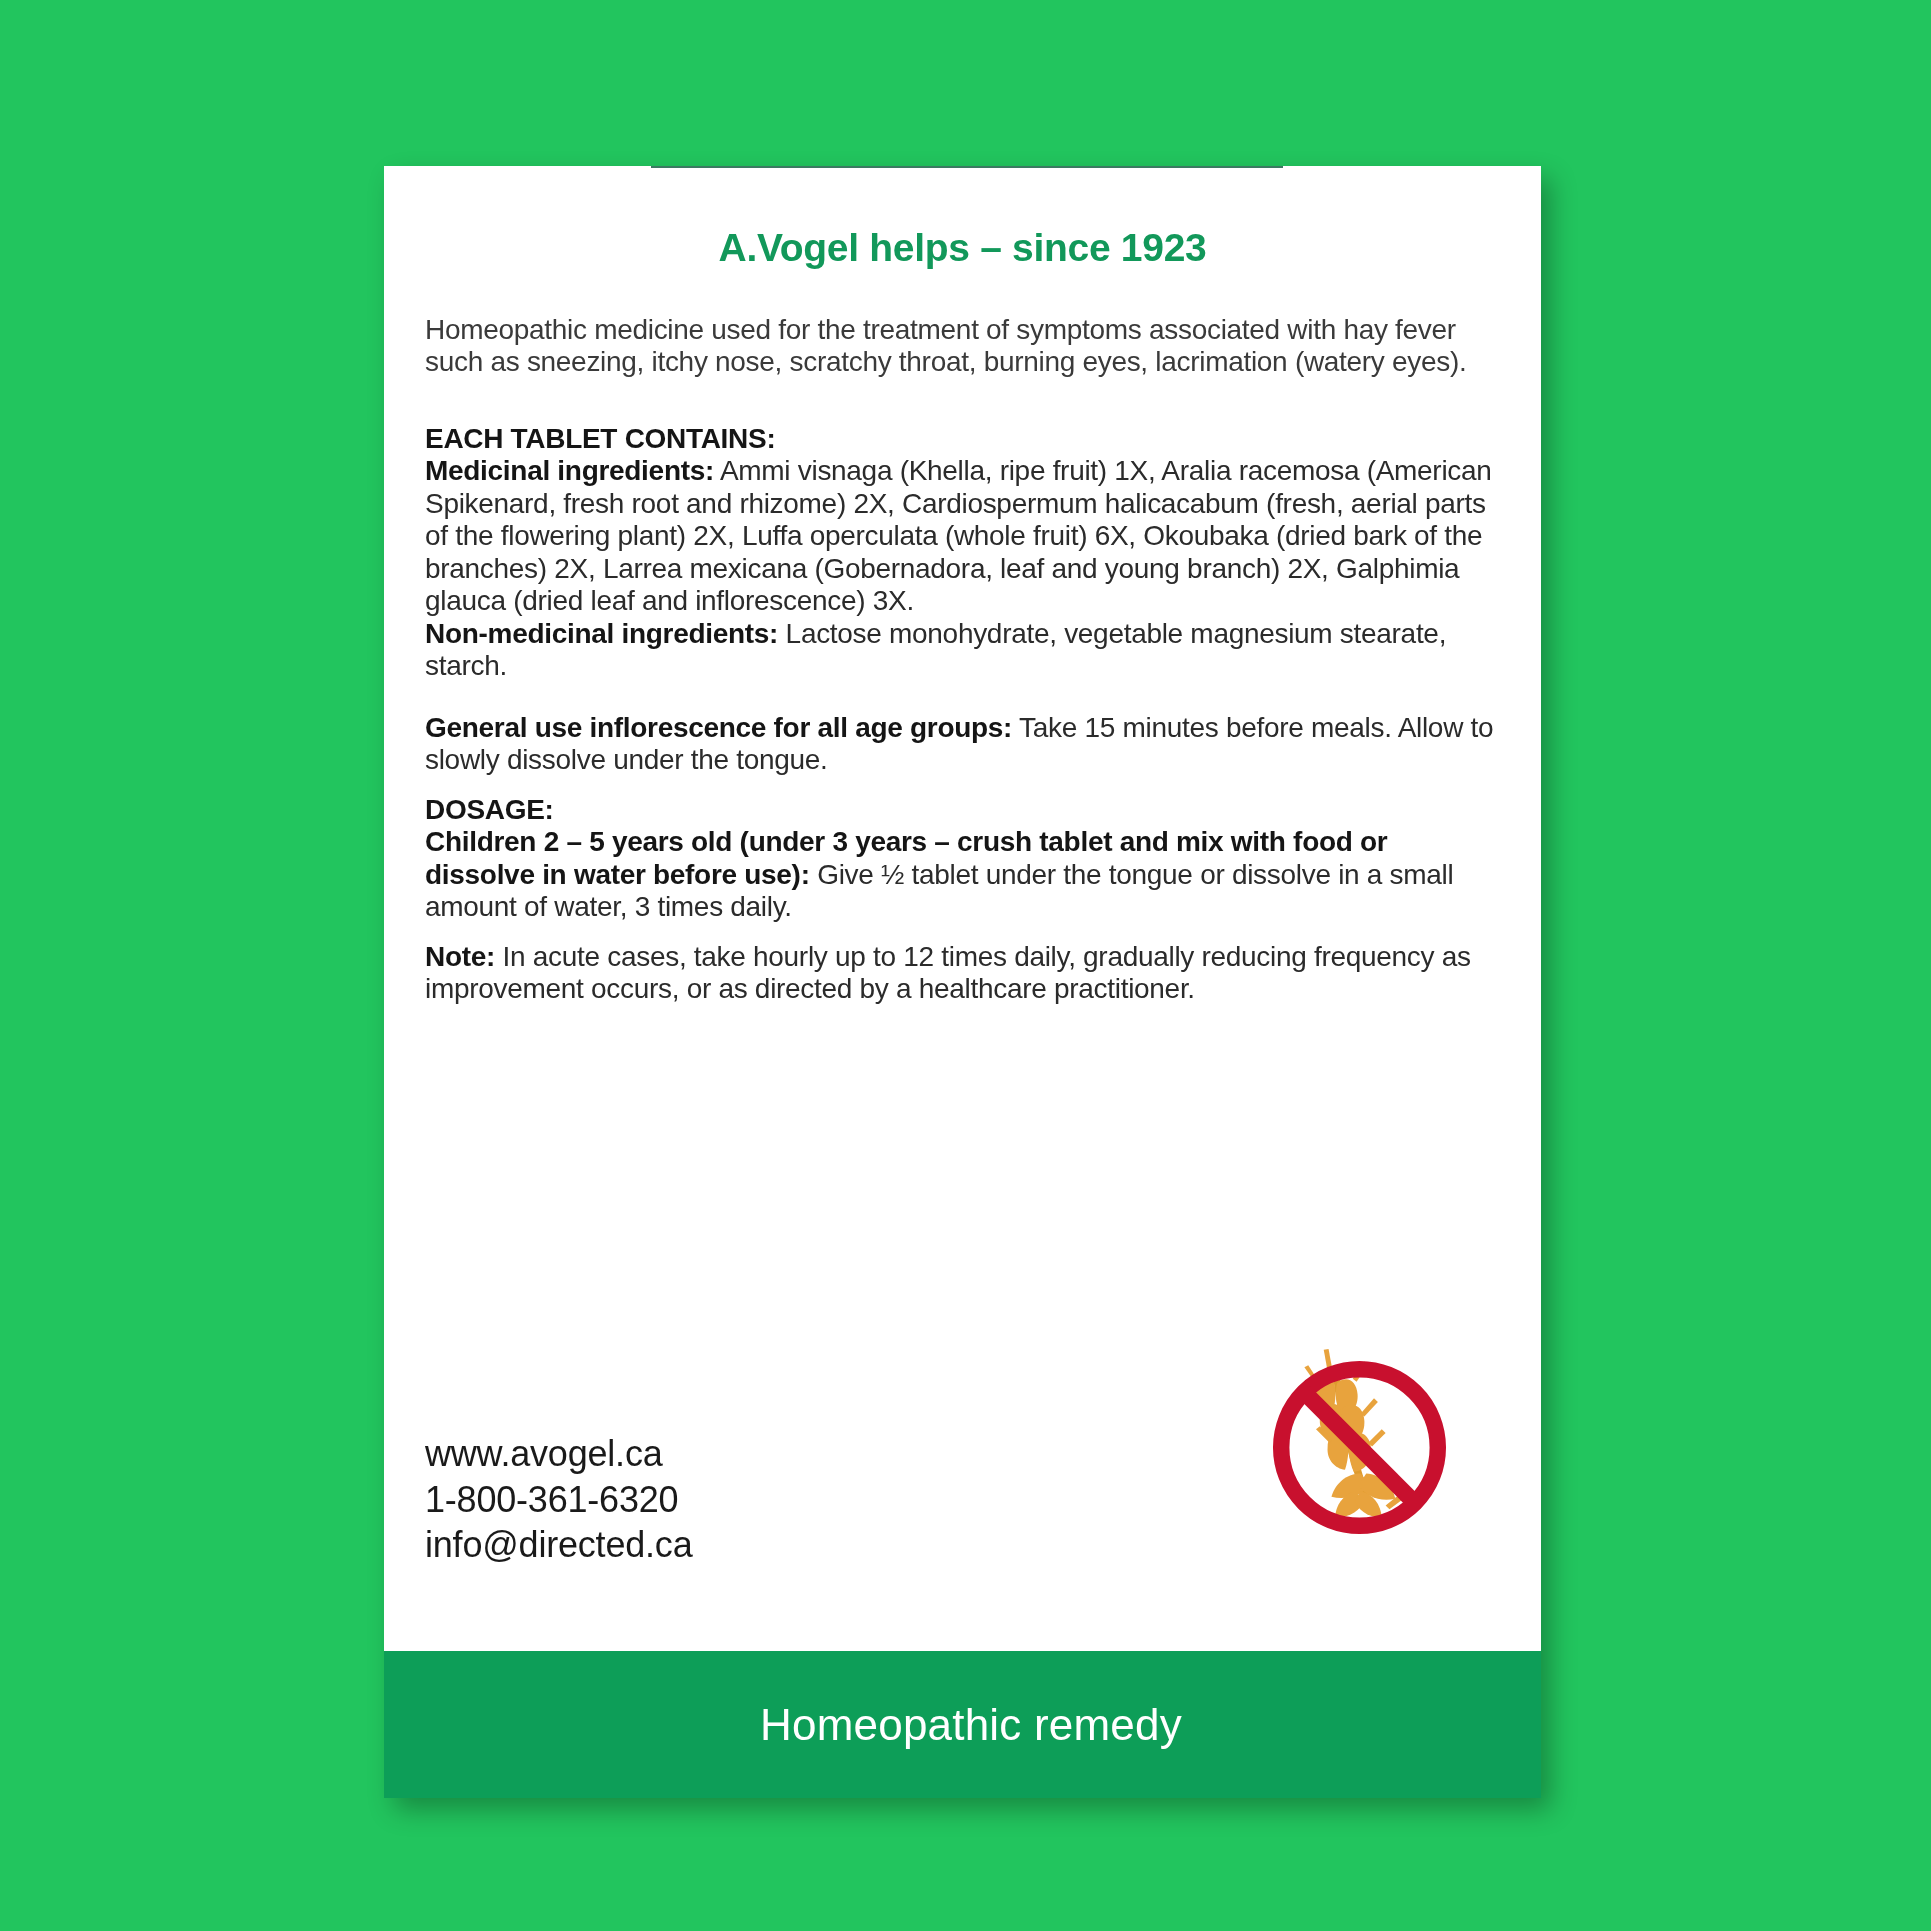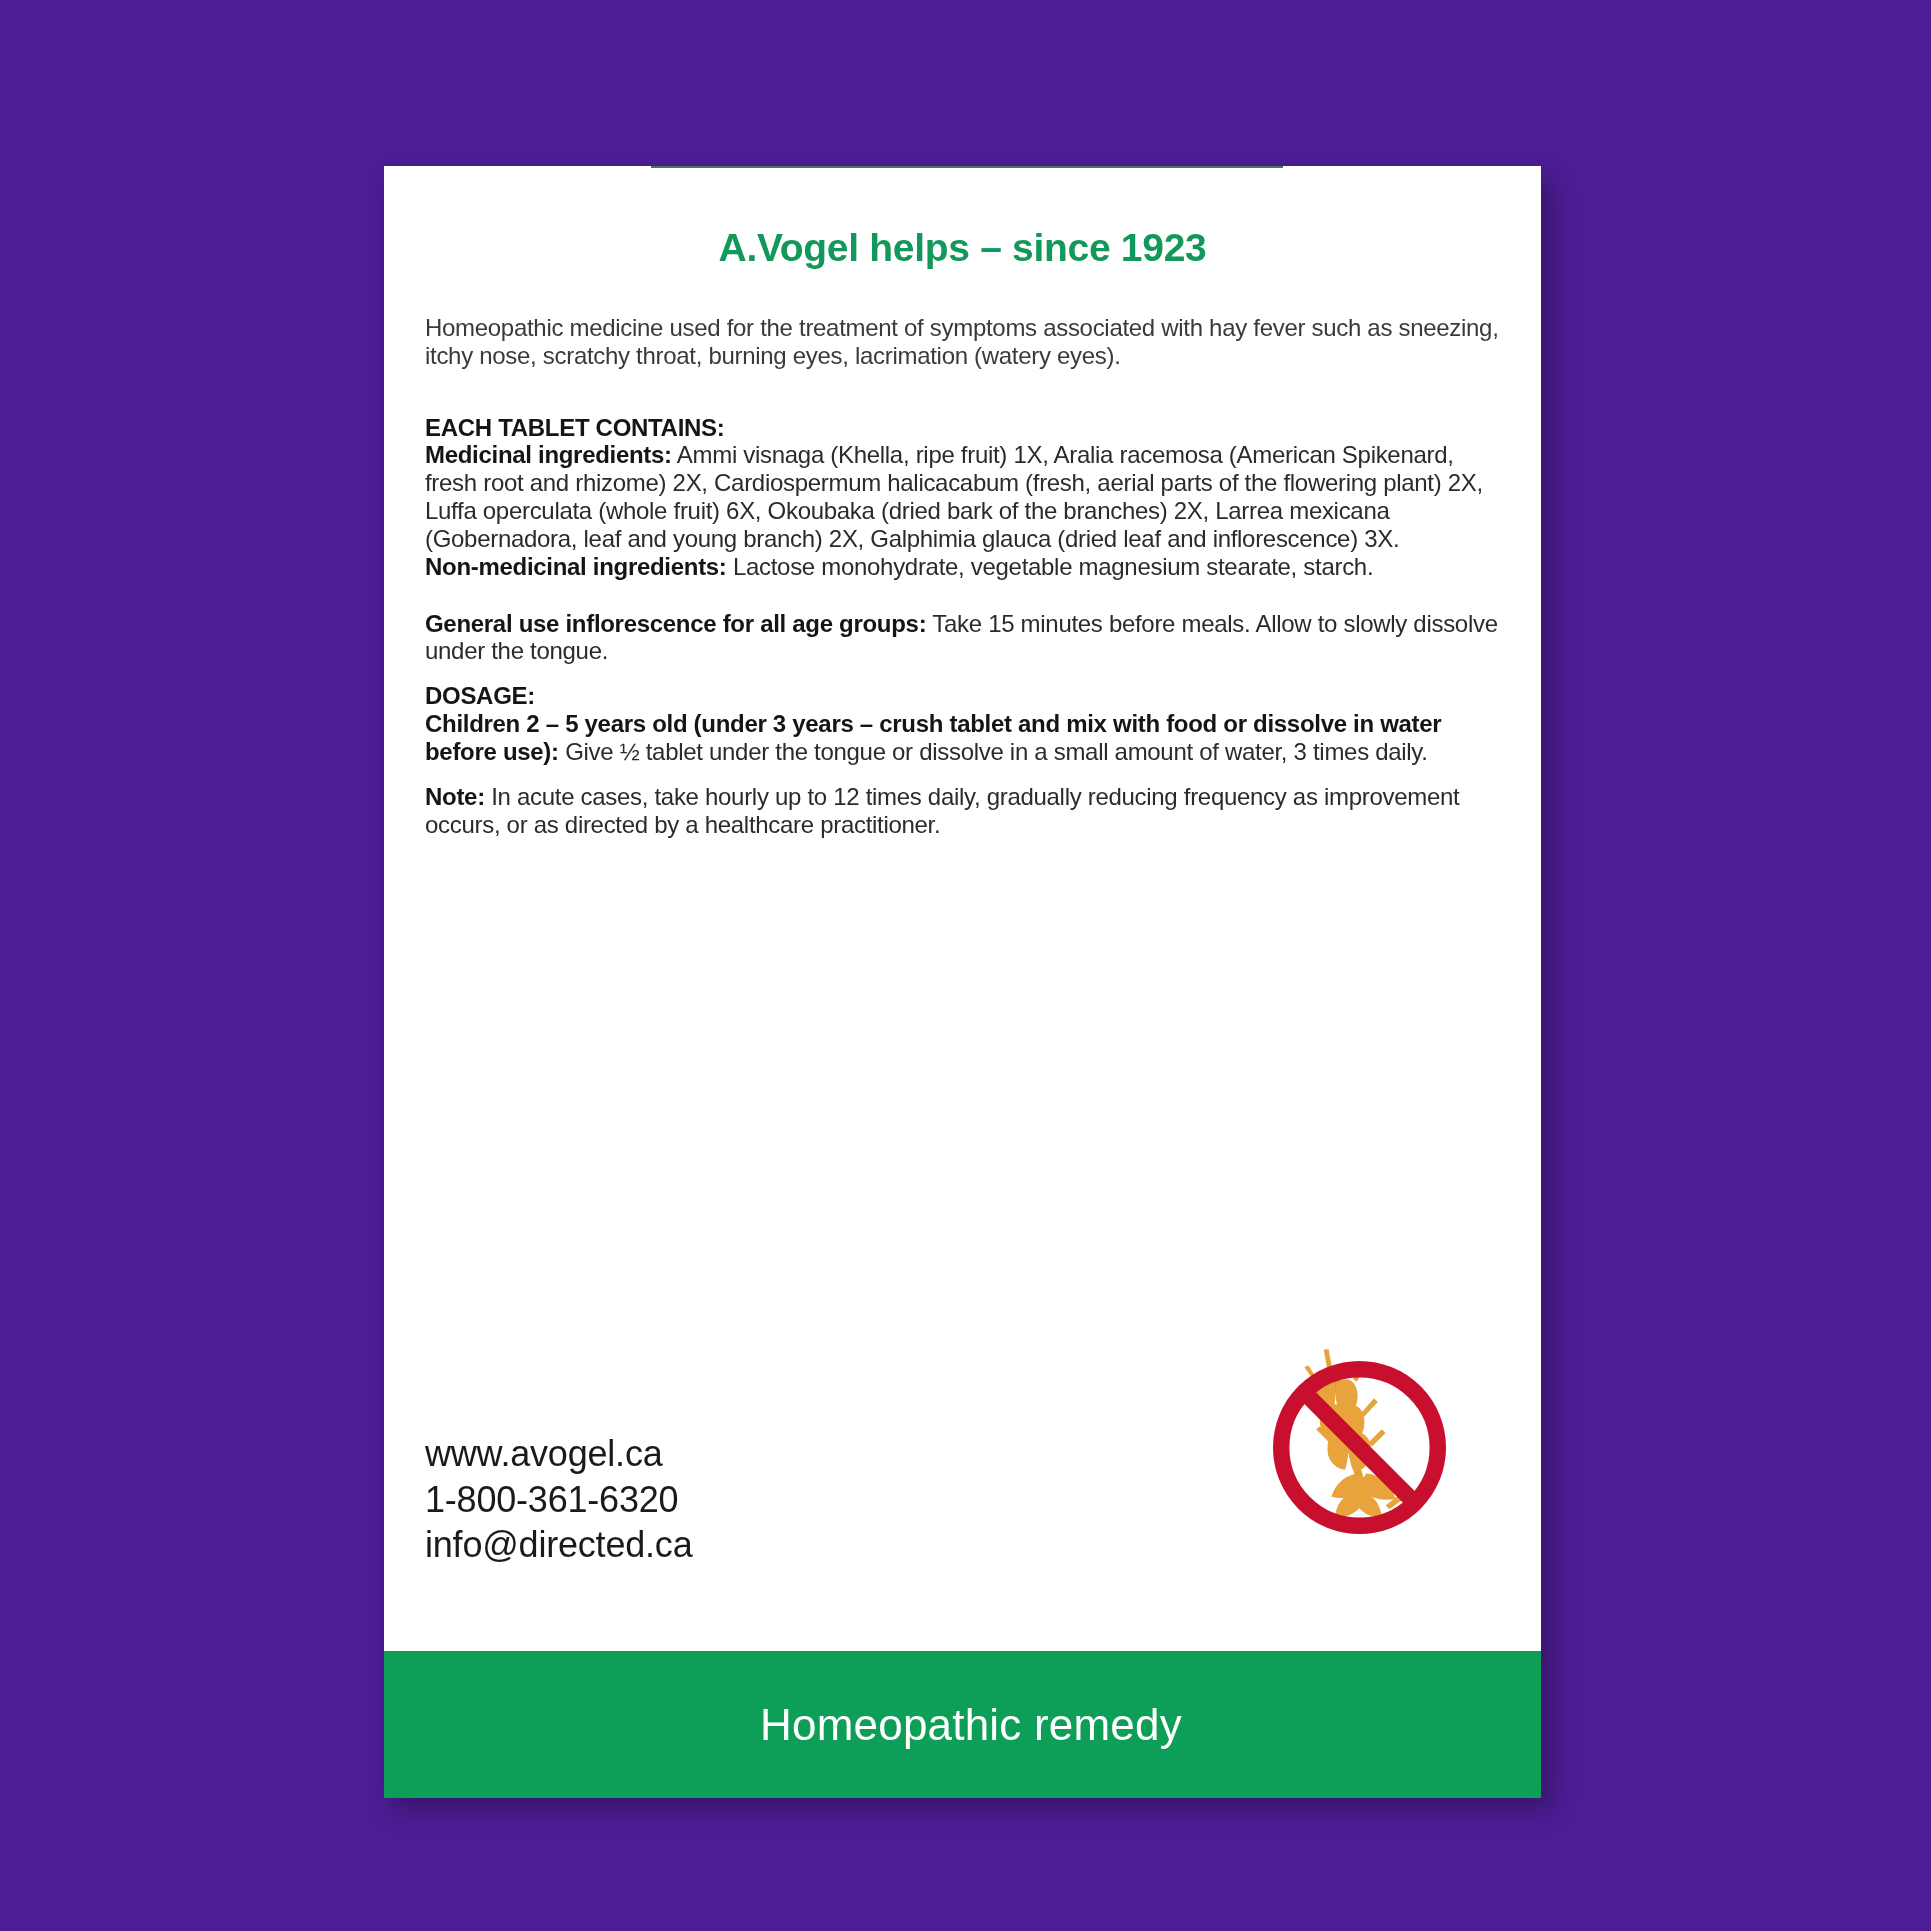--- a/index.html
+++ b/index.html
@@ -6,21 +6,21 @@
   html, body {
     width: 1931px;
     height: 1931px;
     background: #ffffff;
     font-family: "Liberation Sans", sans-serif;
   }
   #stage {
     position: relative;
     width: 1931px;
     height: 1931px;
-    background: #4c1d95;
+    background: #22c55e;
     overflow: hidden;
   }
 
   
   .card {
     position: absolute;
     left: 384px;
     top: 166px;
     width: 1157px;
     height: 1632px;
@@ -49,21 +49,21 @@
     text-align: center;
     color: #12985a;
     font-size: 39px;
     font-weight: bold;
     letter-spacing: -0.3px;
     font-family: "Liberation Sans", sans-serif;
   }
 
   .body-block {
     color: #2b2b2b;
-    font-size: 24px;
+    font-size: 28px;
     line-height: 1.16;
     letter-spacing: -0.3px;
   }
 
   .para       { margin-top: 44px; }
   .para-tight { margin-top: 29px; }
   .para-gap   { margin-top: 17px; }
 
   .lead { font-weight: 400; color: #3a3a3a; }
 

